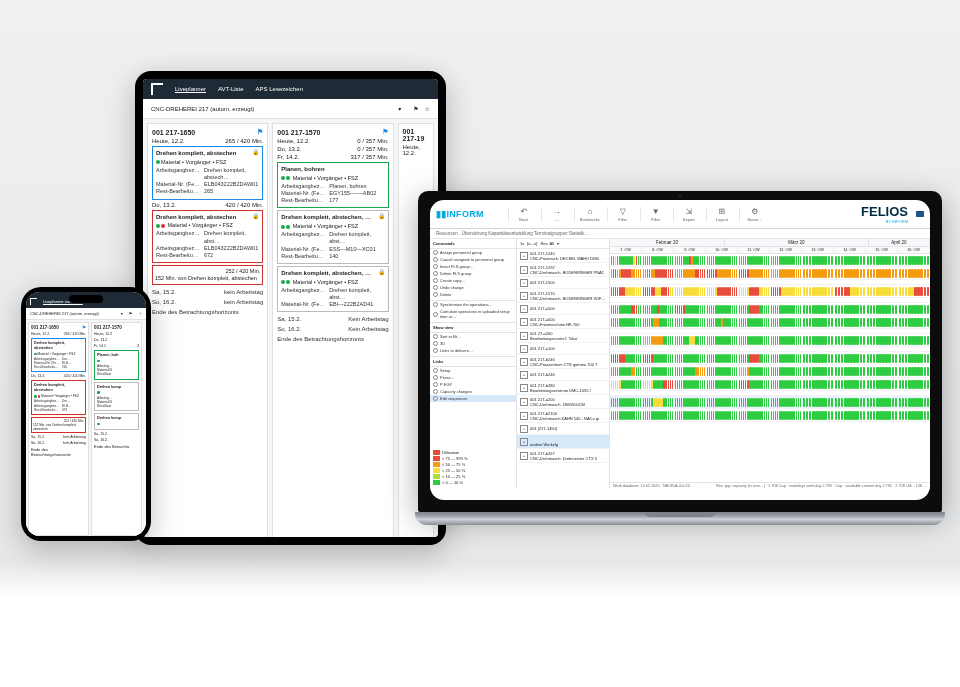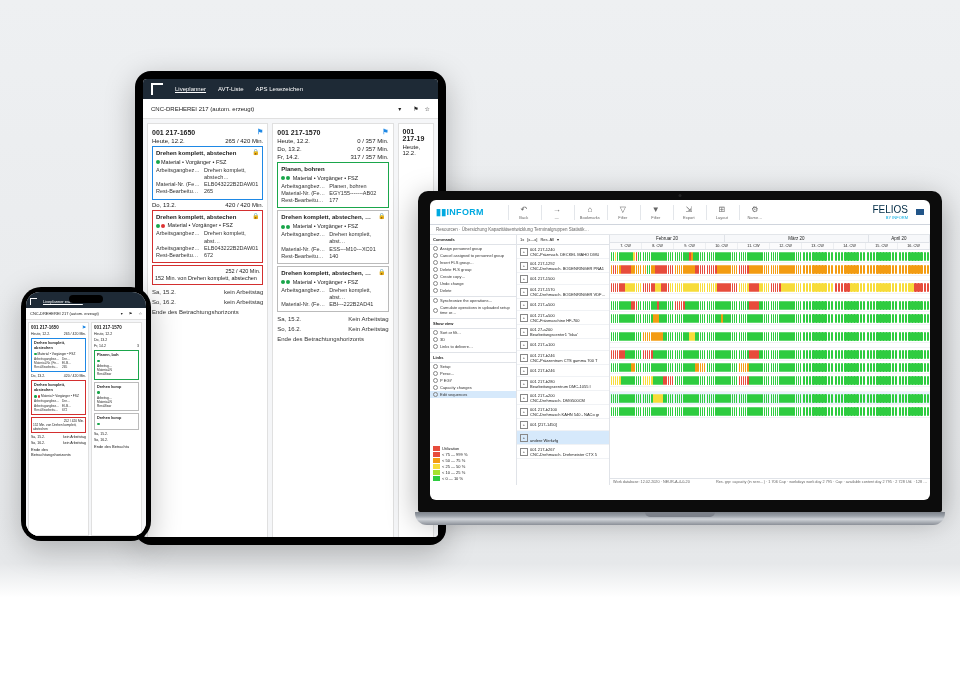--- a/index.html
+++ b/index.html
@@ -10,21 +10,21 @@
   .tablet{position:absolute;left:135px;top:71px;width:295px;height:458px;background:#000;border-radius:16px;padding:8px;box-shadow:0 8px 30px rgba(0,0,0,.25)}
   .tablet .screen{width:100%;height:100%;background:#fff;border-radius:4px;overflow:hidden;font-size:6px;color:#222}
 
   .phone{position:absolute;left:21px;top:287px;width:120px;height:244px;background:#000;border-radius:20px;padding:5px;box-shadow:0 8px 30px rgba(0,0,0,.25)}
   .phone .screen{width:100%;height:100%;background:#fff;border-radius:14px;overflow:hidden;font-size:4px;color:#222}
   .phone .notch{position:absolute;top:8px;left:50%;transform:translateX(-50%);width:34px;height:8px;background:#000;border-radius:4px;z-index:5}
 
   .laptop{position:absolute;left:415px;top:191px;width:530px;height:350px}
   .laptop .lid{width:500px;height:300px;margin:0 auto;background:#0c0c0c;border-radius:10px 10px 2px 2px;padding:9px 12px 12px;box-shadow:0 8px 30px rgba(0,0,0,.35);position:relative}
   .laptop .lid .cam{position:absolute;top:3px;left:50%;transform:translateX(-50%);width:3px;height:3px;background:#222;border-radius:50%}
-  .laptop .screen{width:100%;height:100%;background:#fff;border-radius:6px;overflow:hidden;font-size:5px;color:#222}
+  .laptop .screen{width:100%;height:100%;background:#fff;border-radius:14px;overflow:hidden;font-size:5px;color:#222}
   .laptop .base{width:530px;height:13px;background:linear-gradient(#7d828a,#9aa0a8 30%,#cfd3d8 55%,#8a8f97);border-radius:0 0 12px 12px;position:relative}
   .laptop .base:after{content:"";position:absolute;top:0;left:50%;transform:translateX(-50%);width:70px;height:5px;background:#7c818a;border-radius:0 0 6px 6px}
 
   
   .lp-top{background:#1e2a36;color:#fff;padding:4px 8px;display:flex;align-items:center;gap:12px}
   .lp-logo{width:10px;height:10px;border-top:2px solid #fff;border-left:2px solid #fff}
   .lp-top a{color:#fff;font-size:6px}
   .lp-sub{padding:6px 8px;border-bottom:1px solid #e0e0e0;display:flex;align-items:center;gap:6px}
   .lp-sub .sel{flex:1}
   .lp-cols{display:flex;gap:4px;padding:4px;background:#f5f6f8;height:calc(100% - 41px);overflow:hidden}
@@ -59,21 +59,21 @@
   .phone .dot{width:2.5px;height:2.5px}
   .phone .lp-row .k{width:28px}
 
   
   .fl-top{display:flex;align-items:center;gap:6px;padding:4px 6px;border-bottom:1px solid #d0d5dd}
   .fl-brand{font-weight:700;color:#00a9e0;font-size:9px;letter-spacing:.3px}
   .fl-toolbar{display:flex;gap:2px;margin-left:18px}
   .fl-tbtn{width:26px;text-align:center;color:#666;border-left:1px solid #e3e6ea;padding:0 2px}
   .fl-tbtn .ic{display:block;font-size:8px;height:9px}
   .fl-tbtn .lb{font-size:4px}
-  .fl-brand2{margin-left:auto;font-weight:400;color:#002b45;font-size:10px}
+  .fl-brand2{margin-left:auto;font-weight:700;color:#002b45;font-size:13px}
   .fl-sub2{color:#00a9e0;font-size:4px;text-align:right}
   .fl-tabs{font-size:4.5px;color:#666;padding:2px 6px;border-bottom:1px solid #e3e6ea}
   .fl-body{display:flex;height:calc(100% - 50px)}
   .fl-left{width:86px;border-right:1px solid #e0e3e8;display:flex;flex-direction:column;font-size:4px}
   .fl-cmd-h{font-weight:600;padding:2px 3px;border-bottom:1px solid #e0e3e8}
   .fl-cmd{padding:1px 3px;display:flex;align-items:center;gap:2px;color:#333;cursor:pointer}
   .fl-cmd.sel{background:#d6e9fb}
   .fl-sect{margin-top:2px;border-top:1px solid #e0e3e8}
   .bullet{width:3px;height:3px;border:1px solid #888;border-radius:50%;flex:none}
   .fl-legend{margin-top:auto;padding:3px}

